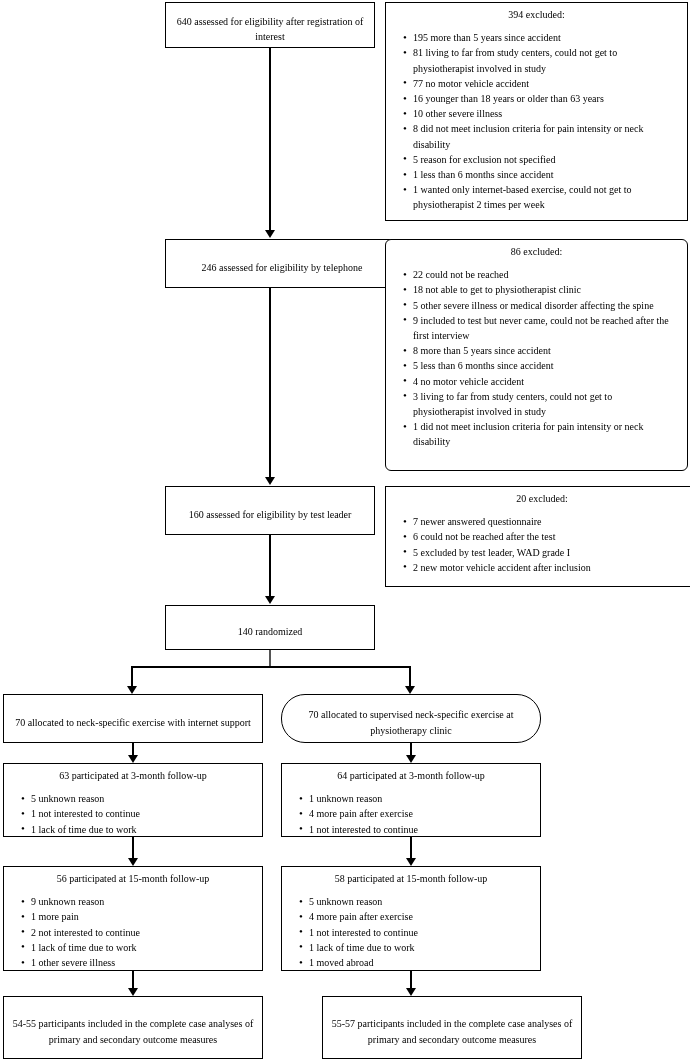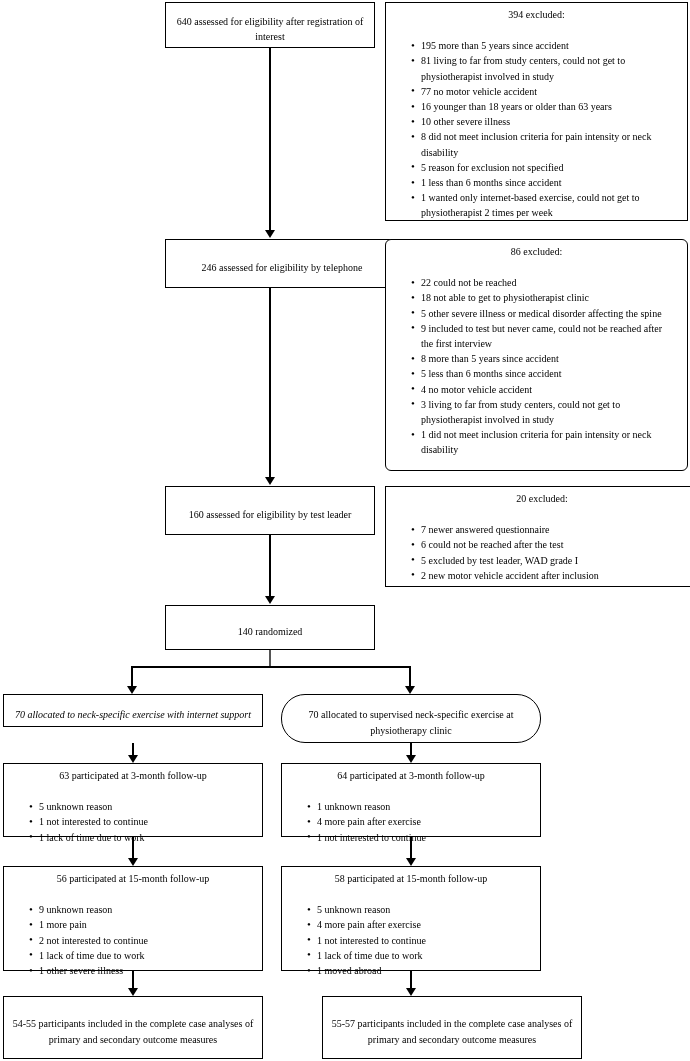--- a/index.html
+++ b/index.html
@@ -8,21 +8,21 @@
     font-family:"Liberation Serif","DejaVu Serif",serif;
     color:#000;-webkit-font-smoothing:antialiased;
   }
   .box{
     position:absolute;box-sizing:border-box;
     border:1.6px solid #000;background:#fff;
     font-size:10px;line-height:15.2px;
   }
   .ctr{text-align:center;}
   .hd{text-align:center;display:block;}
-  ul{list-style:none;margin:16px;padding:0;}
+  ul{list-style:none;margin:8px;padding:0;}
   li{position:relative;padding-left:13px;text-align:left;}
   li::before{content:"\2022";position:absolute;left:3px;top:-0.5px;font-size:11px;}
   .pad{padding:4px 6px 4px 6px;}
   .vc{display:flex;align-items:center;justify-content:center;height:100%;}
   
   .vline{position:absolute;background:#000;width:2px;}
   .hline{position:absolute;background:#000;height:2px;}
   .arrow{position:absolute;width:0;height:0;
     border-left:5.5px solid transparent;border-right:5.5px solid transparent;
     border-top:8px solid #000;}
@@ -80,21 +80,21 @@
 <div class="box pad" style="left:385px;top:486px;width:314px;height:101px;">
   <span class="hd">20 excluded:</span>
   <ul>
     <li>7 newer answered questionnaire</li>
     <li>6 could not be reached after the test</li>
     <li>5 excluded by test leader, WAD grade I</li>
     <li>2 new motor vehicle accident after inclusion</li>
   </ul>
 </div>
 
-<div class="box" style="left:3px;top:694px;width:260px;height:33px;font-style:italic;">
+<div class="box" style="left:3px;top:694px;width:260px;height:49px;">
   <div class="vc ctr pad">70 allocated to neck-specific exercise with internet support</div>
 </div>
 
 <div class="box pad" style="left:3px;top:763px;width:260px;height:74px;">
   <span class="hd">63 participated at 3-month follow-up</span>
   <ul>
     <li>5 unknown reason</li>
     <li>1 not interested to continue</li>
     <li>1 lack of time due to work</li>
   </ul>

